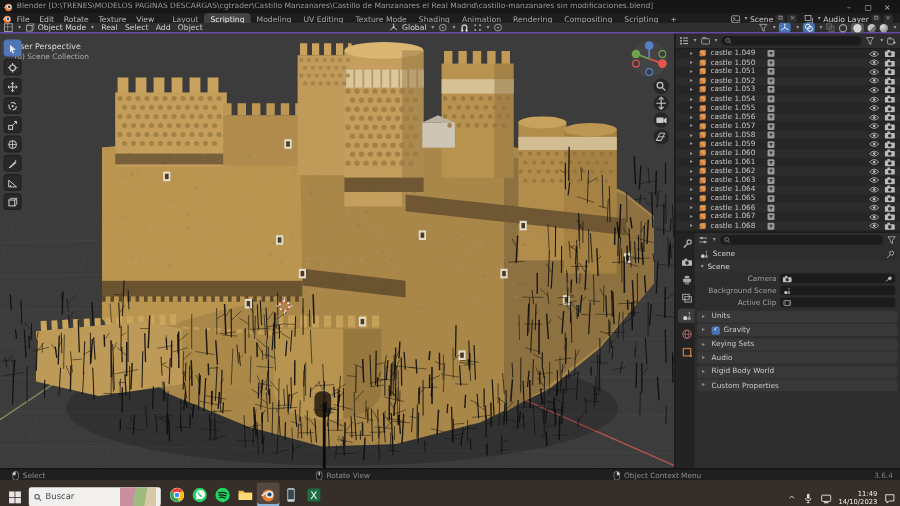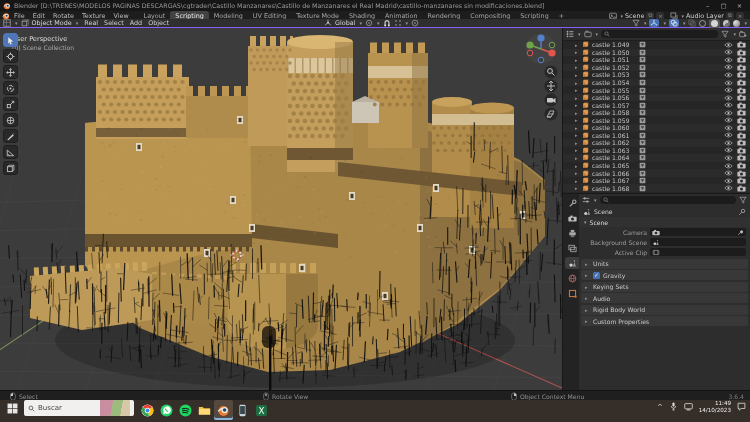--- a/index.html
+++ b/index.html
@@ -63,21 +63,21 @@
   .field-label{width:64px;text-align:right;color:#9e9e9e;flex:0 0 auto}
   .field-box{flex:1;height:8px;background:#1c1c1c;border-radius:2px;display:flex;align-items:center;padding:0 2px;gap:2px}
   .cpanel{height:10px;background:#383838;border-radius:2px;margin:1.5px 2px;display:flex;align-items:center;padding:0 4px;gap:3px;color:#c9c9c9}
   .cbx{width:7px;height:7px;background:#4772b3;border-radius:1.5px;color:#fff;font-size:5.5px;display:inline-flex;align-items:center;justify-content:center}
   
   #statusbar{left:0;top:390px;width:750px;height:10px;background:#1f1f1f;border-top:1px solid #131313;font-size:6.1px;color:#8f8f8f;box-sizing:border-box}
   .hint{position:absolute;top:0;height:10px;display:flex;align-items:center;gap:3px}
   .hint .i{width:6px;height:9px}
   #bl-version{position:absolute;right:6px;top:0;height:10px;display:flex;align-items:center;color:#7c7c7c}
   
-  #taskbar{left:0;top:400px;width:750px;height:22px;background:#362e29;display:flex;align-items:flex-start;padding:0 4px;gap:4px;box-sizing:border-box}
+  #taskbar{left:0;top:400px;width:750px;height:22px;background:#362e29;display:flex;align-items:flex-end;padding:0 4px;gap:4px;box-sizing:border-box}
   #start-btn{width:16px;height:16px;display:flex;align-items:center;justify-content:center}
   #search-box{width:110px;height:16px;background:#f2f0ee;border-radius:2px;display:flex;align-items:center;padding:0 4px;gap:3px;font-size:7px;color:#444;box-sizing:border-box;overflow:hidden}
   #search-thumb{margin-left:auto;width:30px;height:16px;background:linear-gradient(100deg,#c98fa0 0 40%,#9dbb7e 40% 70%,#d7c9a8 70%);flex:0 0 auto}
   .task-app{width:19px;height:20px;display:flex;align-items:center;justify-content:center;border-radius:2px}
   .task-app.active{background:#55493f;box-shadow:inset 0 -2px 0 #8ab4d8}
   .task-app svg{width:13px;height:13px}
   #tray{margin-left:auto;display:flex;align-items:center;gap:6px;color:#e8e8e8}
   #tray .i{width:9px;height:9px}
   #clock{display:flex;flex-direction:column;align-items:flex-end;font-size:5.6px;line-height:6.5px;color:#f0f0f0}
   #tray-chevron{font-size:7px;color:#ddd}

